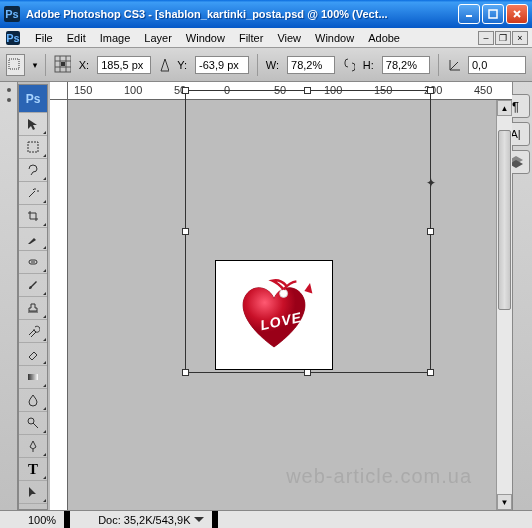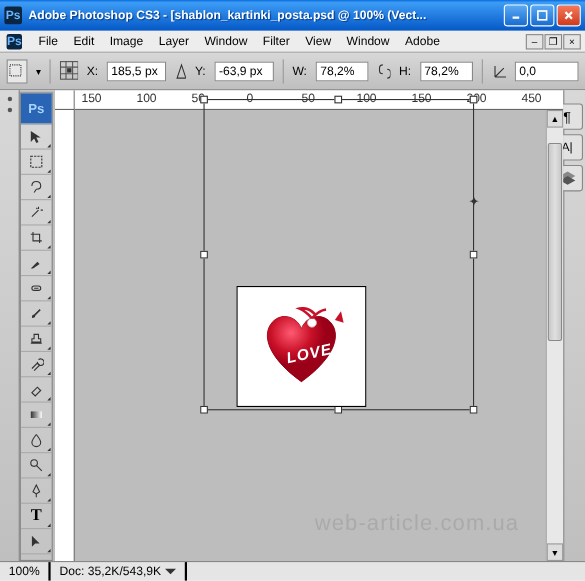--- a/index.html
+++ b/index.html
@@ -55,21 +55,21 @@
 .img { position:absolute; background:#fff; border:1px solid #000; box-shadow:0 0 0 1px #fff inset; display:flex; align-items:center; justify-content:center; overflow:hidden; }
 .heart { position:relative; width:80px; height:72px; }
 .heart svg { width:100%; height:100%; }
 .heart-txt { position:absolute; color:#fff; font-weight:bold; font-size:14px; transform:rotate(-12deg); left:26px; top:34px; letter-spacing:1px; font-style:italic; }
 
 .rightstrip { width:20px; background:linear-gradient(#d8d8d8,#bfbfbf); border-left:1px solid #888; display:flex; flex-direction:column; padding-top:4px; gap:4px; align-items:center; }
 .rp { width:28px; height:24px; background:#e2e2e2; border:1px solid #888; border-radius:3px; display:flex; align-items:center; justify-content:center; margin-left:-14px; font-size:13px; }
 
 
 .status { height:18px; background:#e5e5e5; border-top:1px solid #888; display:flex; align-items:center; font-size:10px; }
-.status .box { border-right:2px solid #000000; padding:0 8px; height:100%; display:flex; align-items:center; }
+.status .box { border-right:6px solid #000000; padding:0 8px; height:100%; display:flex; align-items:center;margin-left:20px; }
 .status .tri { width:0;height:0;border-left:5px solid transparent;border-right:5px solid transparent;border-top:5px solid #333;margin-left:4px; }
 .watermark { position:absolute; right:40px; bottom:22px; font-size:20px; color:#aaa; font-weight:300; letter-spacing:1px; }
 
 .scrollbar-v { position:absolute; right:0; top:18px; bottom:0; width:16px; background:#e8e8e8; border-left:1px solid #999; }
 .scrollbar-v .thumb { position:absolute; left:1px; right:1px; top:30px; height:180px; background:linear-gradient(90deg,#c8c8c8,#e0e0e0,#c8c8c8); border:1px solid #888; border-radius:2px; }
 .scrollbar-v .arr { position:absolute; left:0; right:0; height:16px; display:flex; align-items:center; justify-content:center; background:#ddd; border:1px solid #999; font-size:8px; }
 </style>
 </head>
 <body>
 

